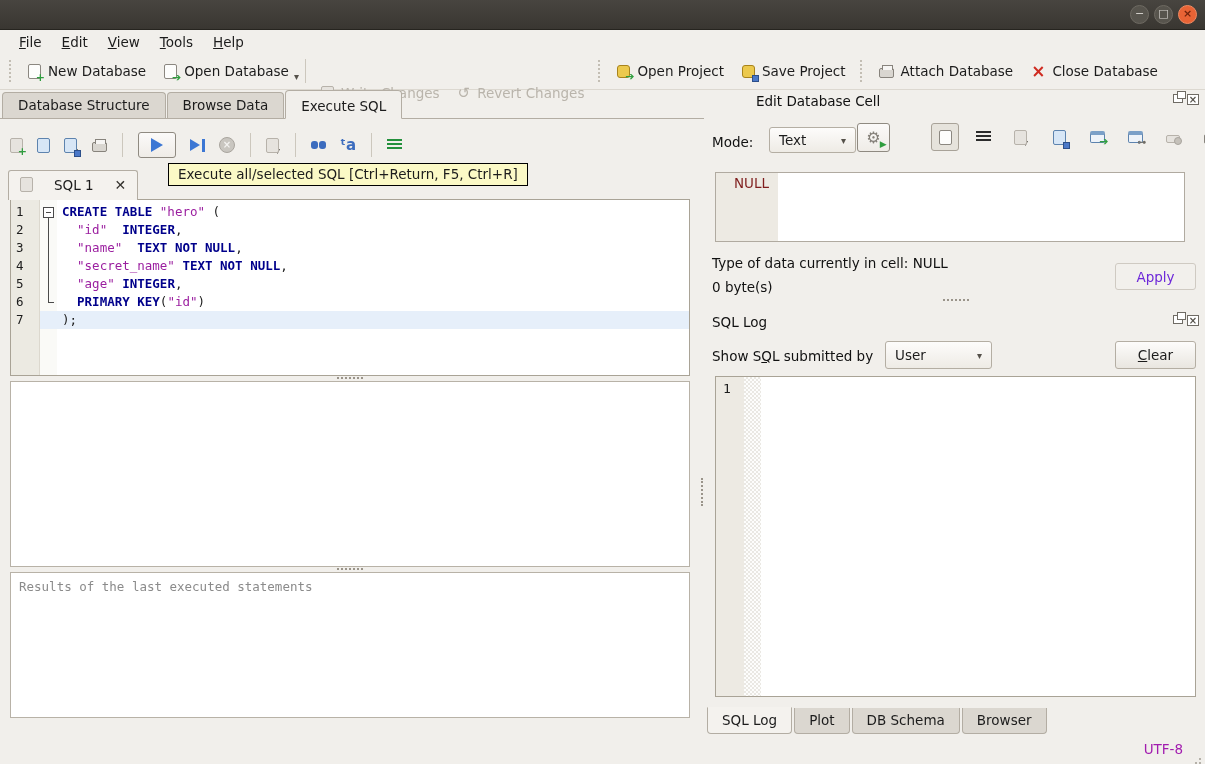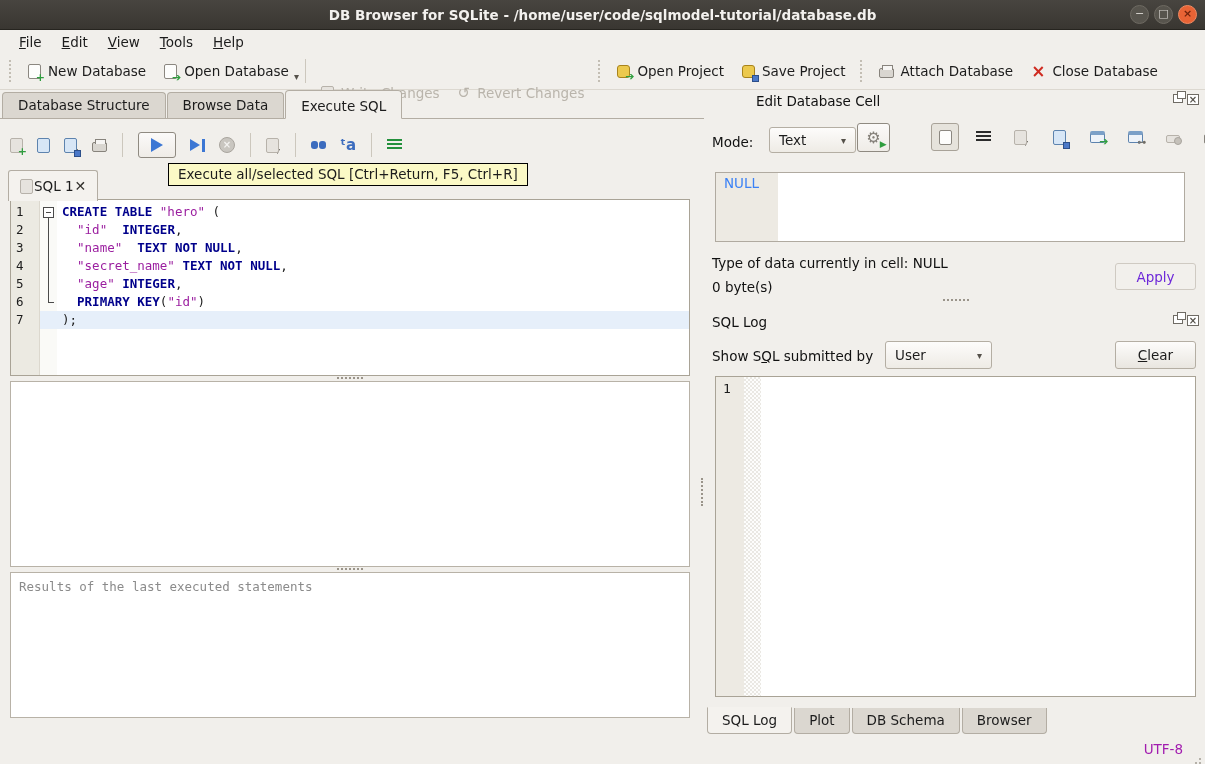--- a/index.html
+++ b/index.html
@@ -83,22 +83,22 @@
     margin-bottom:-1px; border-bottom:1px solid #f1efeb; }
   
   .sqlbar { position:absolute; left:10px; top:128px; height:34px; display:flex;
     align-items:center; gap:14px; }
   .sqlbar .t-sep { margin:0 1px; }
   .icon-cell { position:relative; display:flex; align-items:center; }
   
   .tooltip { position:absolute; left:168px; top:163px; height:23px; padding:2px 9px 0;
     background:#fbf9c6; border:1px solid #000; z-index:30; white-space:nowrap; font-size:13.5px; }
   
-  .sqltab { position:absolute; left:8px; top:170px; height:30px; display:flex; align-items:center;
-    gap:1px; padding:15px 11px; background:#f4f2ee; border:1px solid #b3ada3; border-bottom:none;
+  .sqltab { position:absolute; left:8px; top:170px; height:30px; display:flex; 
+    gap:21px; padding:6px 11px; background:#f4f2ee; border:1px solid #b3ada3; border-bottom:none;
     border-radius:3px 3px 0 0; z-index:5; }
   .sqltab .close-x { font-weight:900; font-size:14px; color:#33312d; }
   
   .editor { position:absolute; left:10px; top:199px; width:680px; height:177px;
     background:#fff; border:1px solid #a9a396; overflow:hidden;
     font-family:"DejaVu Sans Mono", monospace; font-size:12.5px; }
   .editor::before { content:""; position:absolute; left:0; top:0; bottom:0; width:28px;
     background:#eceae2; border-right:1px solid #dcd8ce; }
   .editor::after { content:""; position:absolute; left:29px; top:0; bottom:0; width:17px;
     background:#fafaf7; }
@@ -141,21 +141,21 @@
     border-radius:3px; }
   .combo .arr { font-size:10px; color:#55514a; }
   .push { position:absolute; display:flex; align-items:center; justify-content:center;
     border:1px solid #b4aea3; border-radius:3px; background:linear-gradient(#fdfcfb,#e9e6e0); }
   .push.disabled { color:#6d28d9; background:#f2f0ec; border-color:#cfcac2; }
   .push u, label u { text-decoration:underline; }
   .cell-editor { position:absolute; left:8px; top:82px; width:470px; height:70px;
     background:#fff; border:1px solid #b0aaa0; }
   .cell-editor::before { content:""; position:absolute; left:0; top:0; bottom:0; width:62px;
     background:#edeae3; }
-  .cell-null { position:absolute; left:8px; top:2px; z-index:1; font-size:13.5px; color:#3b82f6; }
+  .cell-null { position:absolute; left:18px; top:2px; z-index:1; font-size:13.5px; color:#7f1d1d; }
   .ec-icons { position:absolute; left:224px; top:33px; display:flex; align-items:center; gap:10px; }
   .ec-ic { width:28px; height:28px; display:flex; align-items:center; justify-content:center; position:relative; }
   .ec-ic.selected { border:1px solid #a8a298; border-radius:3px; background:#e6e3dc; }
   .gearbtn { position:absolute; left:150px; top:33px; width:33px; height:29px; }
   .loglines { position:absolute; left:8px; top:286px; width:481px; height:321px;
     background:#fff; border:1px solid #a9a396; font-family:"DejaVu Sans Mono", monospace; font-size:13px; }
   .loglines::before { content:""; position:absolute; left:0; top:0; bottom:0; width:28px;
     background:#edeae3; }
   .loglines::after { content:""; position:absolute; left:28px; top:0; bottom:0; width:17px;
     background:conic-gradient(#eae8e3 25%, #fdfdfc 0 50%, #eae8e3 0 75%, #fdfdfc 0) 0 0/4px 4px; }
@@ -169,21 +169,20 @@
   .enc { position:absolute; right:22px; bottom:7px; color:#a21caf; }
   .grip { position:absolute; right:4px; bottom:4px; width:2px; height:2px; background:#b5b1a9;
     box-shadow:-4px 8px 0 #b5b1a9, 0 8px 0 #b5b1a9, -8px 8px 0 #b5b1a9, 0 4px 0 #b5b1a9, -4px 4px 0 #b5b1a9, 0 0 0 #b5b1a9; }
 </style>
 </head>
 <body>
 
 <div class="app">
 
   <div class="titlebar">
-    <span class="title">DB Browser for SQLite - /home/user/code/sqlmodel-tutorial/database.db</span>
     <span class="winbtns">
       <span class="winbtn">−</span>
       <span class="winbtn">□</span>
       <span class="winbtn close">×</span>
     </span>
   </div>
 
   <div class="menubar">
     <span class="menu-item"><u>F</u>ile</span>
     <span class="menu-item"><u>E</u>dit</span>

